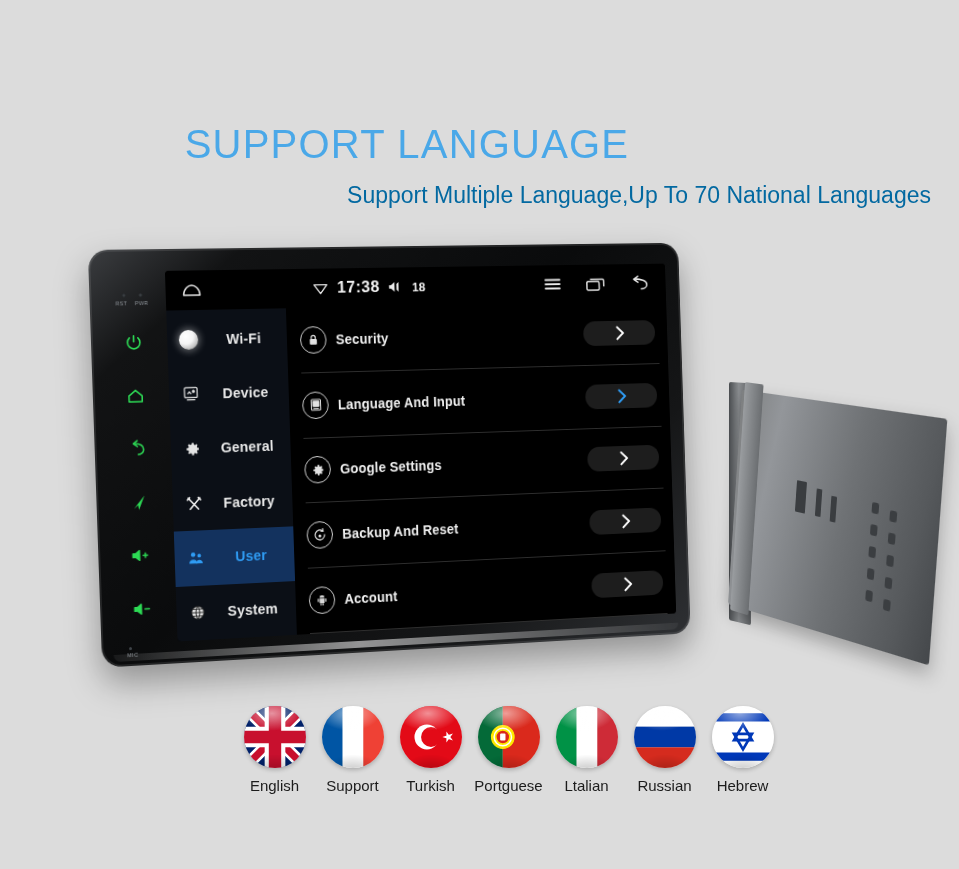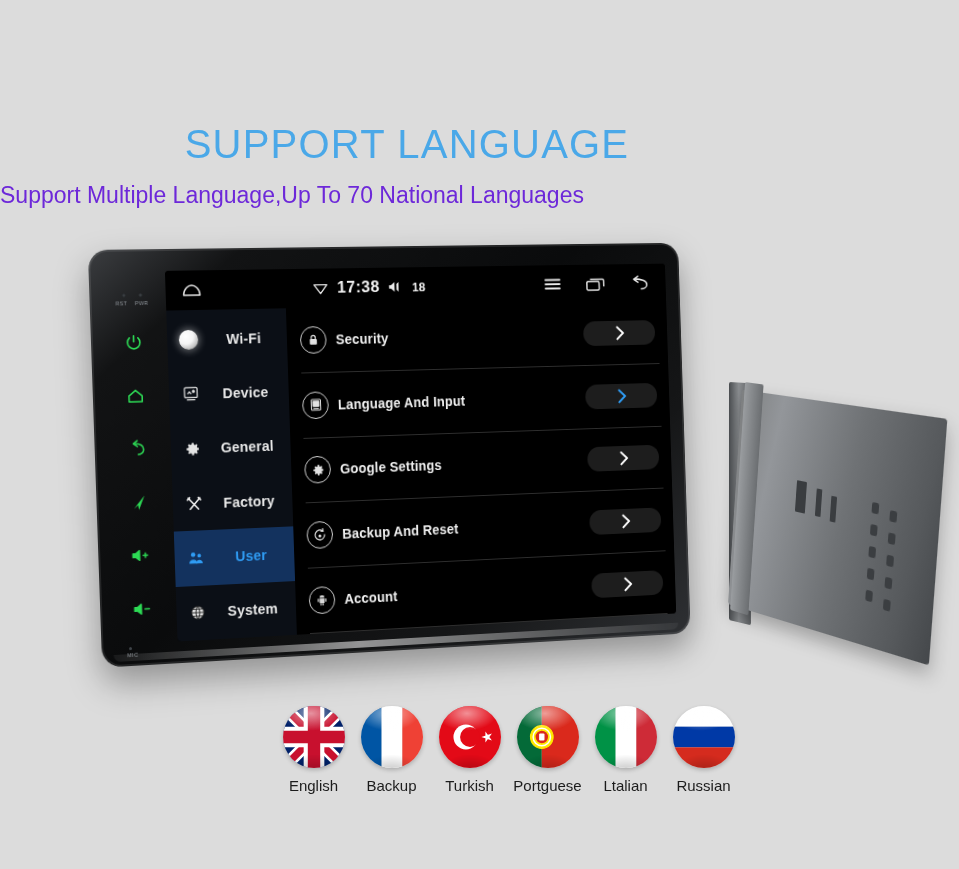--- a/index.html
+++ b/index.html
@@ -29,23 +29,23 @@
     color: #4aa8e8;
     font-weight: 400;
     white-space: nowrap;
     margin-top: 36px;
   }
   #page-subtitle {
     position: absolute;
     top: 182px;
     left: 0;
     width: 931px;
-    text-align: left;
+    text-align: right;
     font-size: 23px;
-    color: #6d28d9;
+    color: #0369a1;
     font-weight: 400;
     white-space: nowrap;
   }
 
   
   #device-stage {
     position: absolute;
     left: 95px;
     top: 250px;
     width: 790px;
@@ -671,21 +671,21 @@
 
   <div class="flag-item">
     <span class="flag-circle">
       <svg class="flag-svg" viewBox="0 0 60 60" preserveAspectRatio="none">
         <rect width="20" height="60" x="0" fill="#0055A4"></rect>
         <rect width="20" height="60" x="20" fill="#FFFFFF"></rect>
         <rect width="20" height="60" x="40" fill="#EF4135"></rect>
       </svg>
       <span class="gloss"></span>
     </span>
-    <span class="flag-label">Backup</span>
+    <span class="flag-label">Support</span>
   </div>
 
   <div class="flag-item">
     <span class="flag-circle">
       <svg class="flag-svg" viewBox="0 0 60 60" preserveAspectRatio="xMidYMid slice">
         <rect width="60" height="60" fill="#E30A17"></rect>
         <circle cx="26" cy="30" r="12" fill="#fff"></circle>
         <circle cx="30" cy="30" r="9.6" fill="#E30A17"></circle>
         <path d="M41 30 l10.2-3.3 -6.3 8.7 0-10.8 6.3 8.7z" fill="#fff"></path>
       </svg>
@@ -730,14 +730,27 @@
         <rect width="60" height="20" y="20" fill="#0039A6"></rect>
         <rect width="60" height="20" y="40" fill="#D52B1E"></rect>
       </svg>
       <span class="gloss"></span>
     </span>
     <span class="flag-label">Russian</span>
   </div>
 
 
 
+  <div class="flag-item">
+    <span class="flag-circle">
+      <svg class="flag-svg" viewBox="0 0 60 60" preserveAspectRatio="xMidYMid slice">
+        <rect width="60" height="60" fill="#FFFFFF"></rect>
+        <rect width="60" height="8" y="7" fill="#0038B8"></rect>
+        <rect width="60" height="8" y="45" fill="#0038B8"></rect>
+        <path d="M30 18 l8.7 15 -17.4 0z" fill="none" stroke="#0038B8" stroke-width="2.6"></path>
+        <path d="M30 42 l8.7-15 -17.4 0z" fill="none" stroke="#0038B8" stroke-width="2.6"></path>
+      </svg>
+      <span class="gloss"></span>
+    </span>
+    <span class="flag-label">Hebrew</span>
+  </div>
 
 </div>
 
 </body></html>

